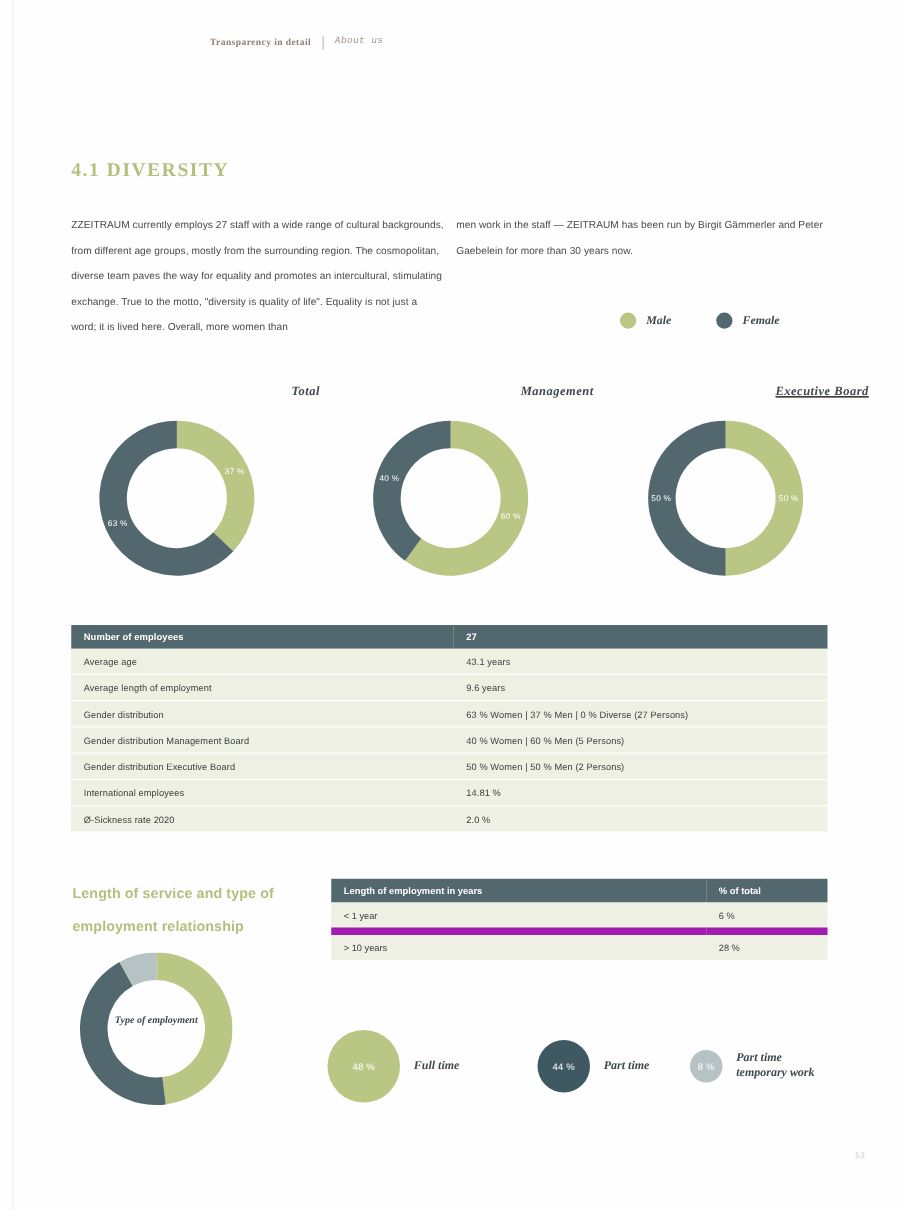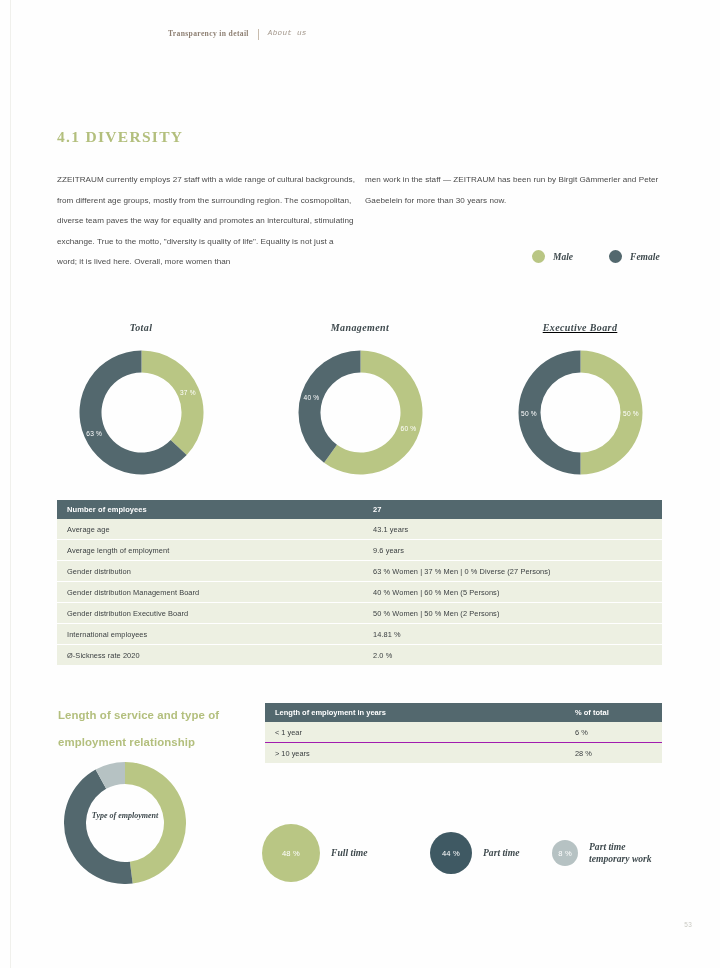--- a/index.html
+++ b/index.html
@@ -77,21 +77,21 @@
     line-height: 20.6px;
     color: #4a4a4a;
     letter-spacing: .05px;
   }
   .copy-left  { left: 57px;  top: 170px; width: 298px; }
   .copy-right { left: 365px; top: 170px; width: 300px; }
 
   
   .legend {
     position: absolute;
-    left: 532px;
+    left: 496px;
     top: 250px;
     display: flex;
     align-items: center;
     gap: 36px;
   }
   .legend-item {
     display: flex;
     align-items: center;
     gap: 8px;
   }
@@ -112,22 +112,21 @@
   .donut-row {
     position: absolute;
     left: 0;
     top: 308px;
     width: 720px;
     height: 165px;
   }
   .donut-block {
     position: absolute;
     width: 230px;
-    text-align: center;
-    margin-top: 14px;
+    text-align: right;
   }
   .donut-title {
     font-family: "Liberation Serif", serif;
     font-style: italic;
     font-weight: bold;
     font-size: 10px;
     color: #3f4a4e;
     letter-spacing: .4px;
   }
   .donut-wrap {
@@ -210,21 +209,21 @@
     color: #ffffff;
     font-weight: bold;
     height: 19px;
     font-size: 7.5px;
     margin-left: 38px;
   }
   .table2 tbody td {
     background: #edf0e2;
     color: #3c4042;
     height: 20px;
-    border-bottom: 1px solid #a21caf;
+    border-bottom: 6px solid #a21caf;
   }
   .table2 tbody tr:last-child td { border-bottom: none; }
   .col2-a { width: 300px; }
   .col2-b { width: 97px; }
 
   
   .emp-donut {
     position: absolute;
     left: 64px;
     top: 762px;

